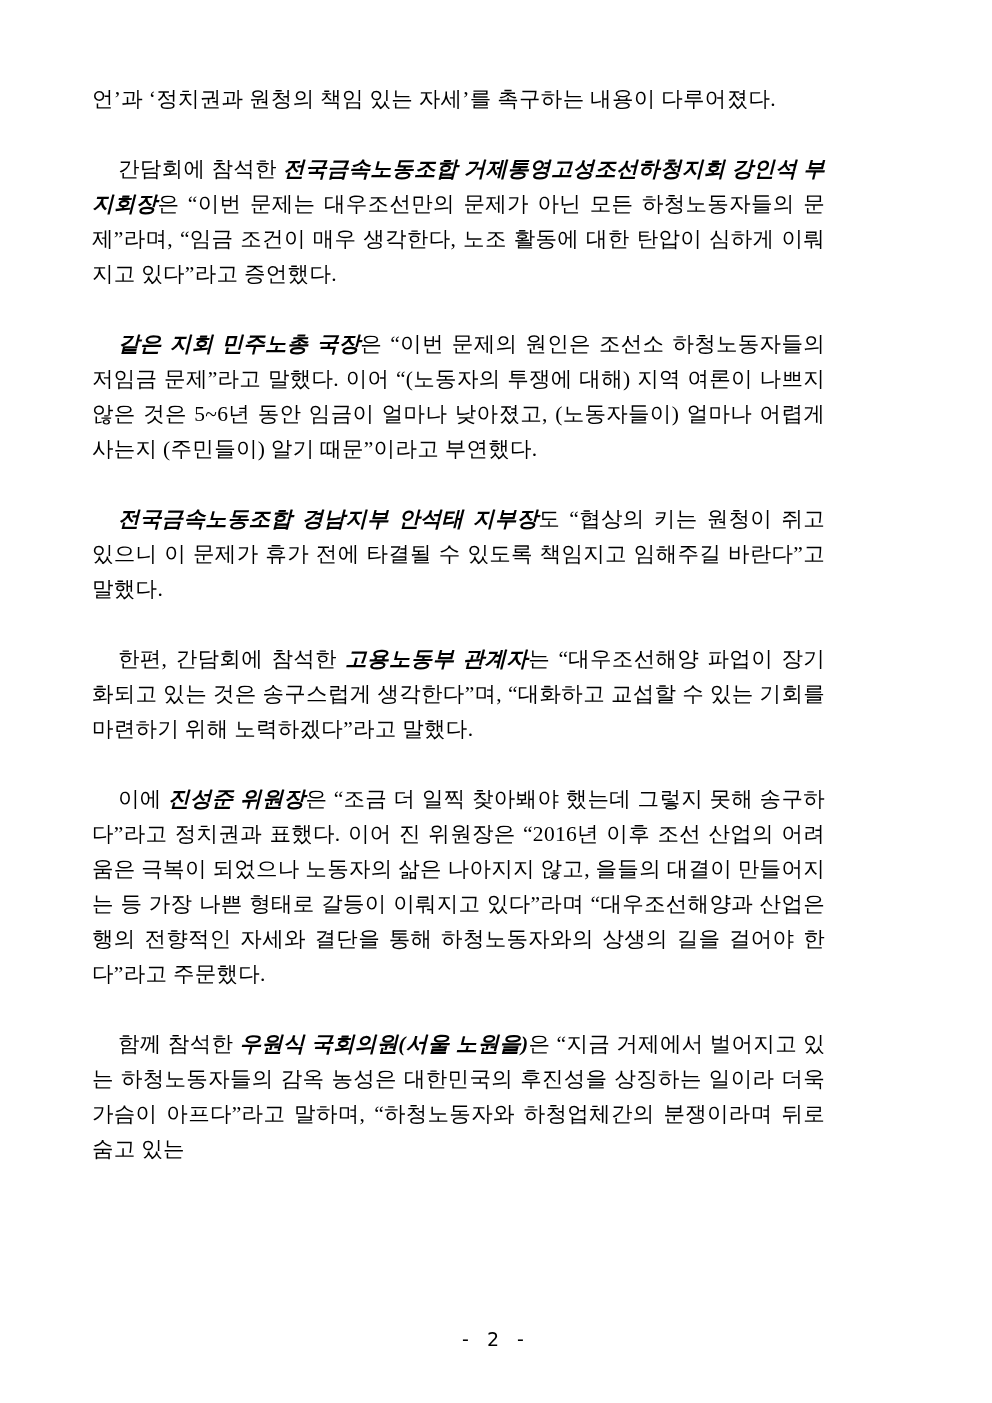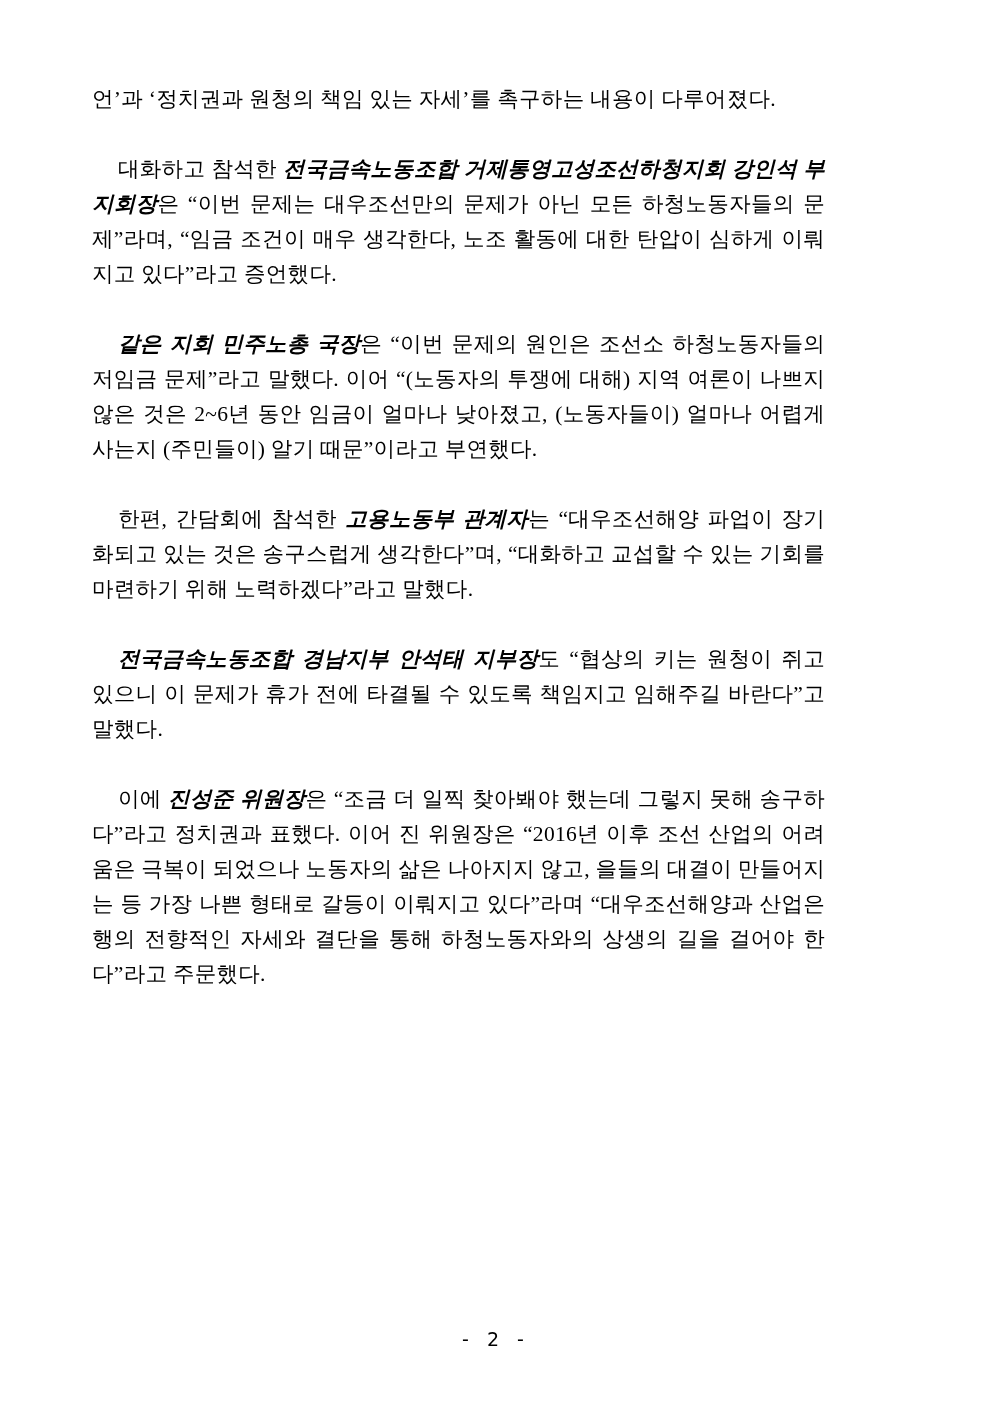--- a/index.html
+++ b/index.html
@@ -53,20 +53,21 @@
     letter-spacing: 6px;
     color: #000000;
   }
 </style>
 </head>
 <body>
 
 <div class="page">
   <div class="doc-body" id="doc-body">
       <p class="para"><span class="">언’과 ‘정치권과 원청의 책임 있는 자세’를 촉구하는 내용이 다루어졌다.</span></p>
-      <p class="para indent"><span class="">대화하고 참석한 </span><span class="bold">전국금속노동조합 거제통영고성조선하청지회 강인석 부지회장</span><span class="">은 “이번 문제는 대우조선만의 문제가 아닌 모든 하청노동자들의 문제”라며, “임금 조건이 매우 생각한다, 노조 활동에 대한 탄압이 심하게 이뤄지고 있다”라고 증언했다.</span></p>
-      <p class="para indent"><span class="bold">같은 지회 민주노총 국장</span><span class="">은 “이번 문제의 원인은 조선소 하청노동자들의 저임금 문제”라고 말했다. 이어 “(노동자의 투쟁에 대해) 지역 여론이 나쁘지 않은 것은 2~6년 동안 임금이 얼마나 낮아졌고, (노동자들이) 얼마나 어렵게 사는지 (주민들이) 알기 때문”이라고 부연했다.</span></p>
+      <p class="para indent"><span class="">간담회에 참석한 </span><span class="bold">전국금속노동조합 거제통영고성조선하청지회 강인석 부지회장</span><span class="">은 “이번 문제는 대우조선만의 문제가 아닌 모든 하청노동자들의 문제”라며, “임금 조건이 매우 생각한다, 노조 활동에 대한 탄압이 심하게 이뤄지고 있다”라고 증언했다.</span></p>
+      <p class="para indent"><span class="bold">같은 지회 민주노총 국장</span><span class="">은 “이번 문제의 원인은 조선소 하청노동자들의 저임금 문제”라고 말했다. 이어 “(노동자의 투쟁에 대해) 지역 여론이 나쁘지 않은 것은 5~6년 동안 임금이 얼마나 낮아졌고, (노동자들이) 얼마나 어렵게 사는지 (주민들이) 알기 때문”이라고 부연했다.</span></p>
+      <p class="para indent"><span class="bold">전국금속노동조합 경남지부 안석태 지부장</span><span class="">도 “협상의 키는 원청이 쥐고 있으니 이 문제가 휴가 전에 타결될 수 있도록 책임지고 임해주길 바란다”고 말했다.</span></p>
       <p class="para indent"><span class="">한편, 간담회에 참석한 </span><span class="bold">고용노동부 관계자</span><span class="">는 “대우조선해양 파업이 장기화되고 있는 것은 송구스럽게 생각한다”며, “대화하고 교섭할 수 있는 기회를 마련하기 위해 노력하겠다”라고 말했다.</span></p>
-      <p class="para indent"><span class="bold">전국금속노동조합 경남지부 안석태 지부장</span><span class="">도 “협상의 키는 원청이 쥐고 있으니 이 문제가 휴가 전에 타결될 수 있도록 책임지고 임해주길 바란다”고 말했다.</span></p>
       <p class="para indent"><span class="">이에 </span><span class="bold">진성준 위원장</span><span class="">은 “조금 더 일찍 찾아봬야 했는데 그렇지 못해 송구하다”라고 정치권과 표했다. 이어 진 위원장은 “2016년 이후 조선 산업의 어려움은 극복이 되었으나 노동자의 삶은 나아지지 않고, 을들의 대결이 만들어지는 등 가장 나쁜 형태로 갈등이 이뤄지고 있다”라며 “대우조선해양과 산업은행의 전향적인 자세와 결단을 통해 하청노동자와의 상생의 길을 걸어야 한다”라고 주문했다.</span></p>
+      <p class="para indent"><span class="">함께 참석한 </span><span class="bold">우원식 국회의원(서울 노원을)</span><span class="">은 “지금 거제에서 벌어지고 있는 하청노동자들의 감옥 농성은 대한민국의 후진성을 상징하는 일이라 더욱 가슴이 아프다”라고 말하며, “하청노동자와 하청업체간의 분쟁이라며 뒤로 숨고 있는</span></p>
     </div>
   <div class="footer-pagenum">- 2 -</div>
 </div>
 
 </body></html>

